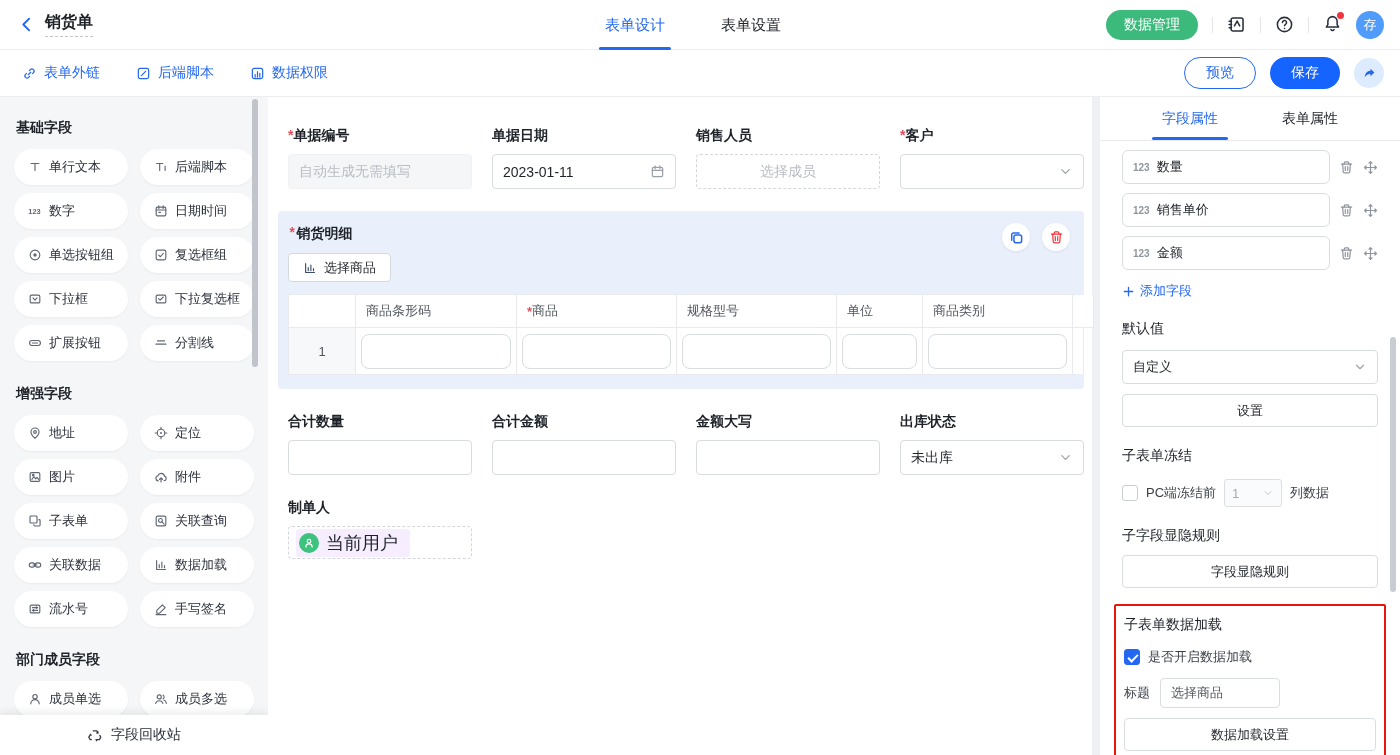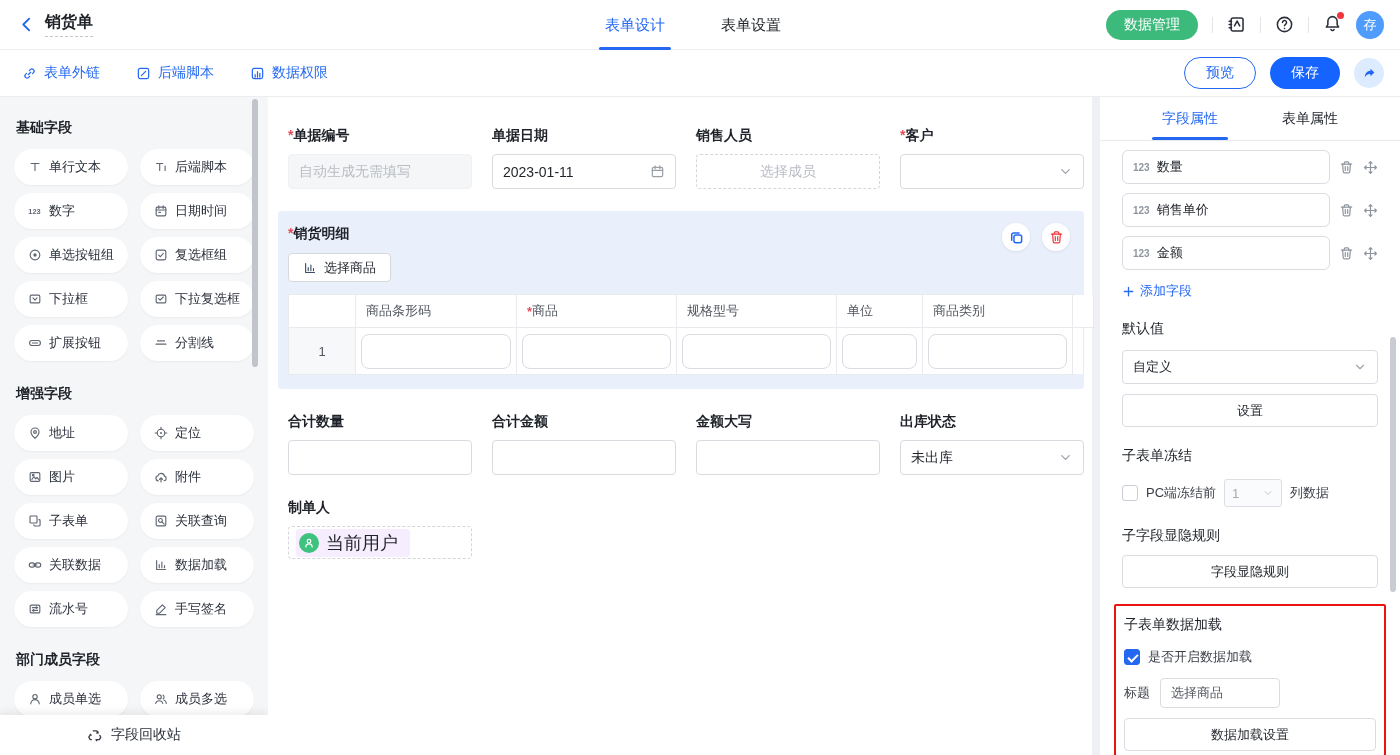--- a/index.html
+++ b/index.html
@@ -53,21 +53,21 @@
   .fld-label { font-weight:bold; font-size:14px; margin-bottom:9px; }
   .req-star { color:#e34d59; font-weight:bold; }
   .ctl { height:35px; border-radius:4px; display:flex; align-items:center; padding:0 10px; font-size:14px; background:#fff; border:1px solid #d8dbe0; }
   .ctl.disabled { background:#f5f6f7; border:1px solid #f0f1f3; color:#b9bdc4; }
   .ctl.dashed { border:1px dashed #d3d6dc; color:#b9bdc4; justify-content:center; }
   .ctl .grow { flex:1; }
   .ctl .tail-icon { color:#9aa0a8; font-size:15px; }
 
   
   .subform { background:#e9f0fc; border-radius:4px; margin:22px -12px 0 -10px; padding:12px 10px 14px 10px; position:relative; }
-  .subform-title { font-weight:bold; font-size:14px; margin:2px 0 10px 0; }
+  .subform-title { font-weight:bold; font-size:14px; margin:2px 0 10px 0;font-family:Liberation Mono, monospace; }
   .subform-actions { position:absolute; top:12px; right:14px; display:flex; gap:12px; }
   .circle-btn { width:28px; height:28px; border-radius:50%; background:#fff; display:flex; align-items:center; justify-content:center; font-size:15px; cursor:pointer; box-shadow:0 1px 3px rgba(31,35,41,.08); }
   .circle-btn.copy { color:#2468f2; }
   .circle-btn.del { color:#f0363c; }
   .btn-pick { height:29px; background:#fff; border:1px solid #d5d8dd; border-radius:4px; display:inline-flex; align-items:center; gap:7px; padding:0 14px; font-size:13px; color:#23262d; cursor:pointer; margin-bottom:12px; }
   .btn-pick .icon { font-size:14px; color:#3d4d66; }
   .sf-table { display:grid; grid-template-columns:67px 161px 160px 160px 86px 150px 4px; background:#fff; border:1px solid #e8eaed; width:788px; }
   .sf-th { background:#fff; border-right:1px solid #e8eaed; border-bottom:1px solid #e8eaed; height:33px; display:flex; align-items:center; padding:0 10px; font-size:13px; color:#51565e; overflow:hidden; white-space:nowrap; }
   .sf-td { background:#fff; border-right:1px solid #e8eaed; height:46px; display:flex; align-items:center; padding:0 5px; }
   .sf-td.index { background:#f7f8fa; justify-content:center; color:#51565e; font-size:13px; }

